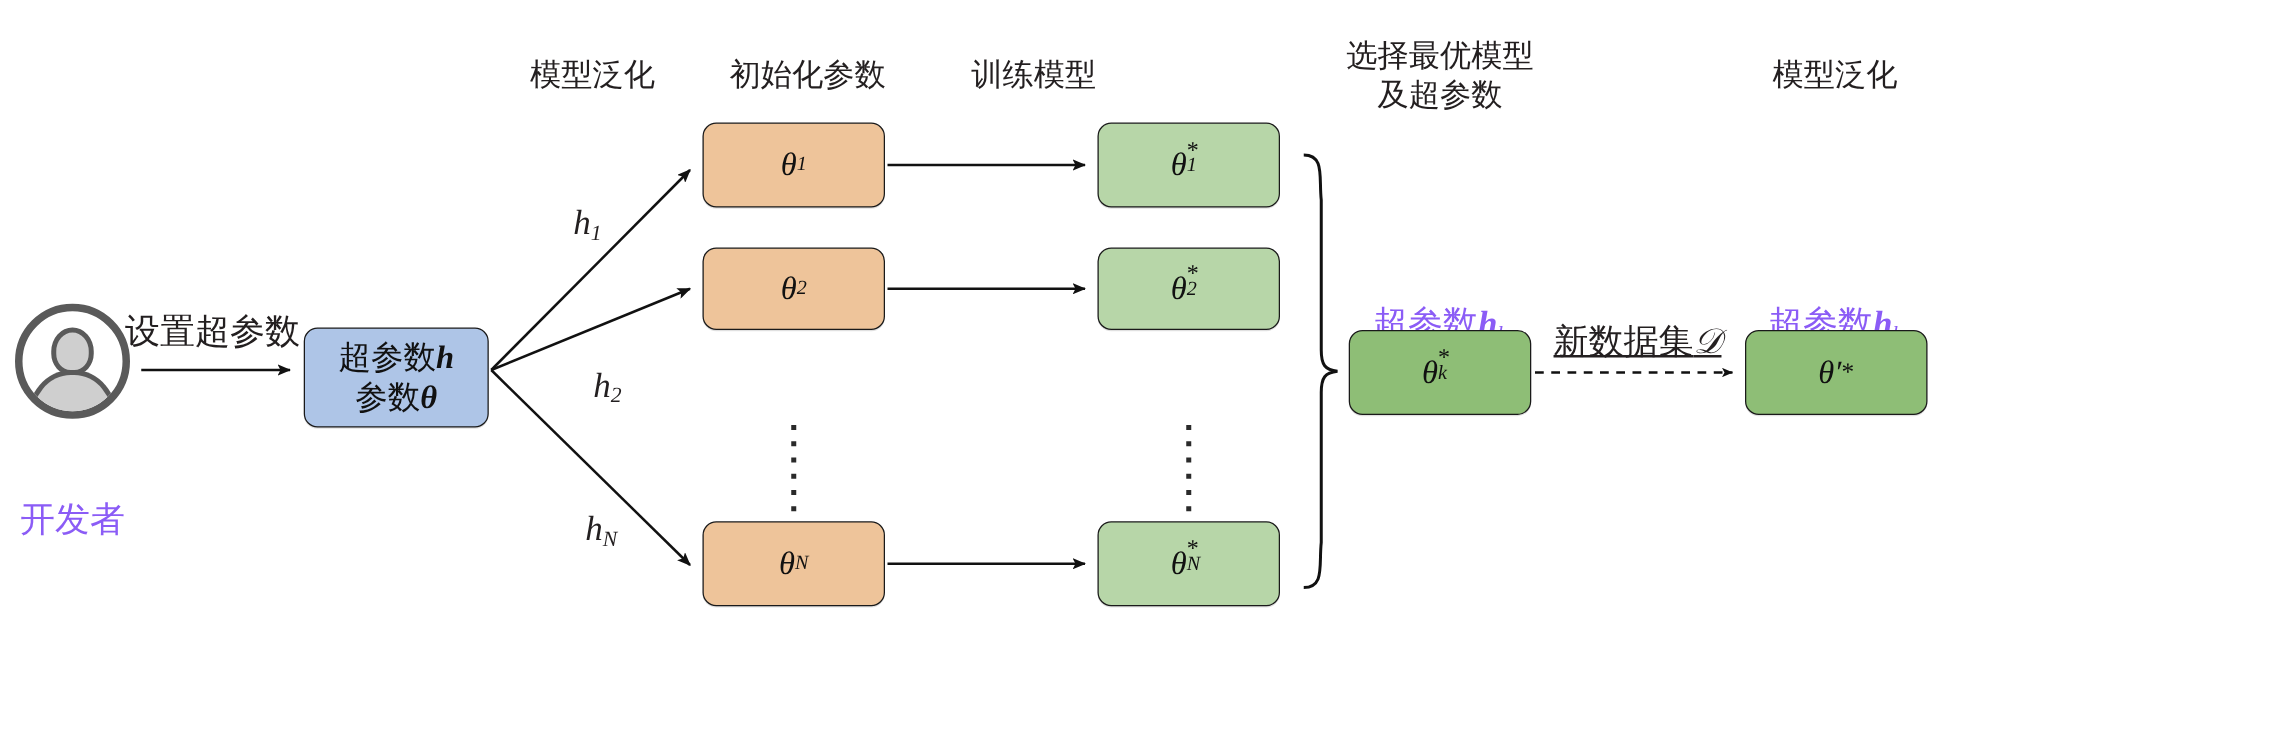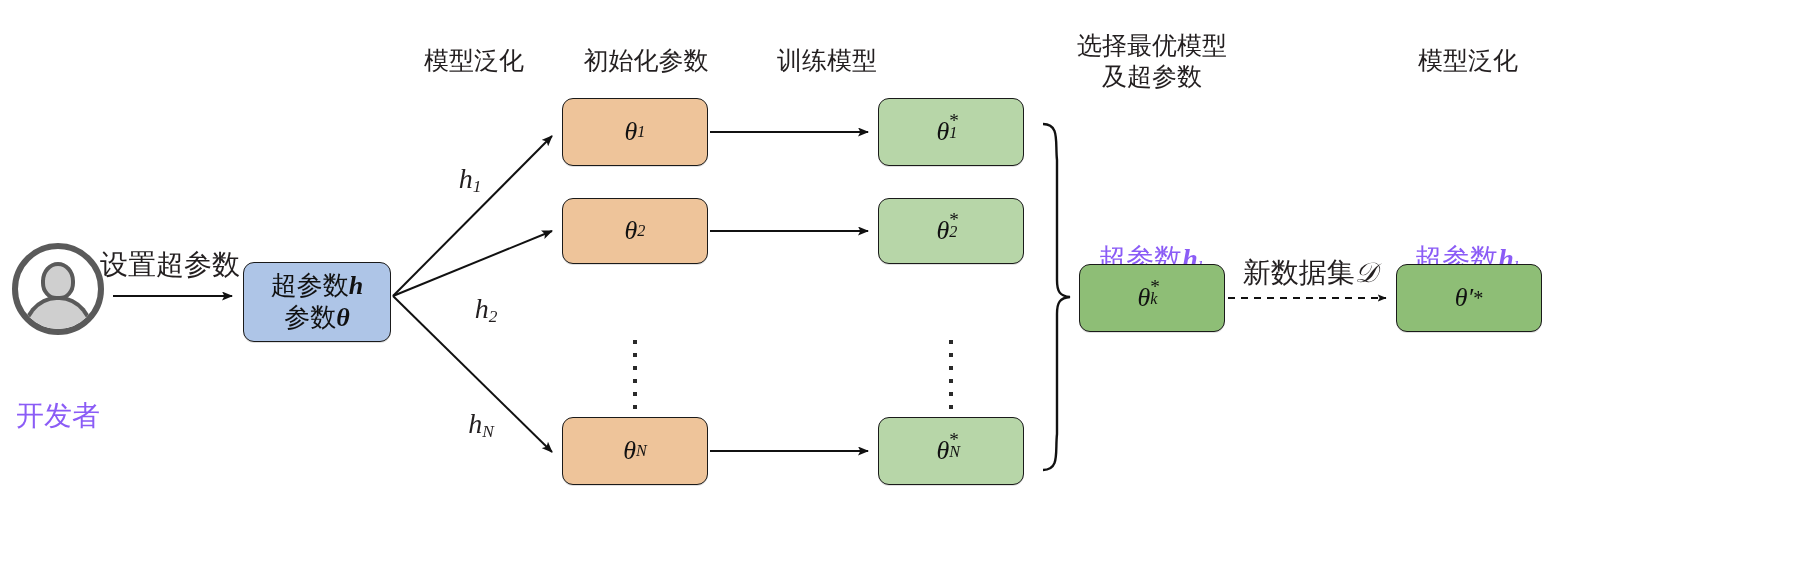--- a/index.html
+++ b/index.html
@@ -157,21 +157,21 @@
     <span class="cn">超参数</span><span class="bi">h</span><sub>k</sub>
   </div>
   <div class="box box-green-d" style="left:1079px;top:264px;width:146px;height:68px;">
     <span class="mi">θ</span>
       <span class="ss">
         <span class="st">*</span>
         <span class="sb">k</span>
       </span>
   </div>
 
-  <div class="elabel" style="left:1310px;top:273px;">
+  <div class="elabel" style="left:1310px;top:273px;text-decoration:underline;">
     <span class="cn">新数据集</span><span class="mi">𝒟</span>
   </div>
 
   <div class="caption" style="left:1468px;top:240px;">
     <span class="cn">超参数</span><span class="bi">h</span><sub>k</sub>
   </div>
   <div class="box box-green-d" style="left:1396px;top:264px;width:146px;height:68px;">
     <span class="mi">θ</span>
       <span class="mi">′</span>
       <span class="supstar">*</span>

